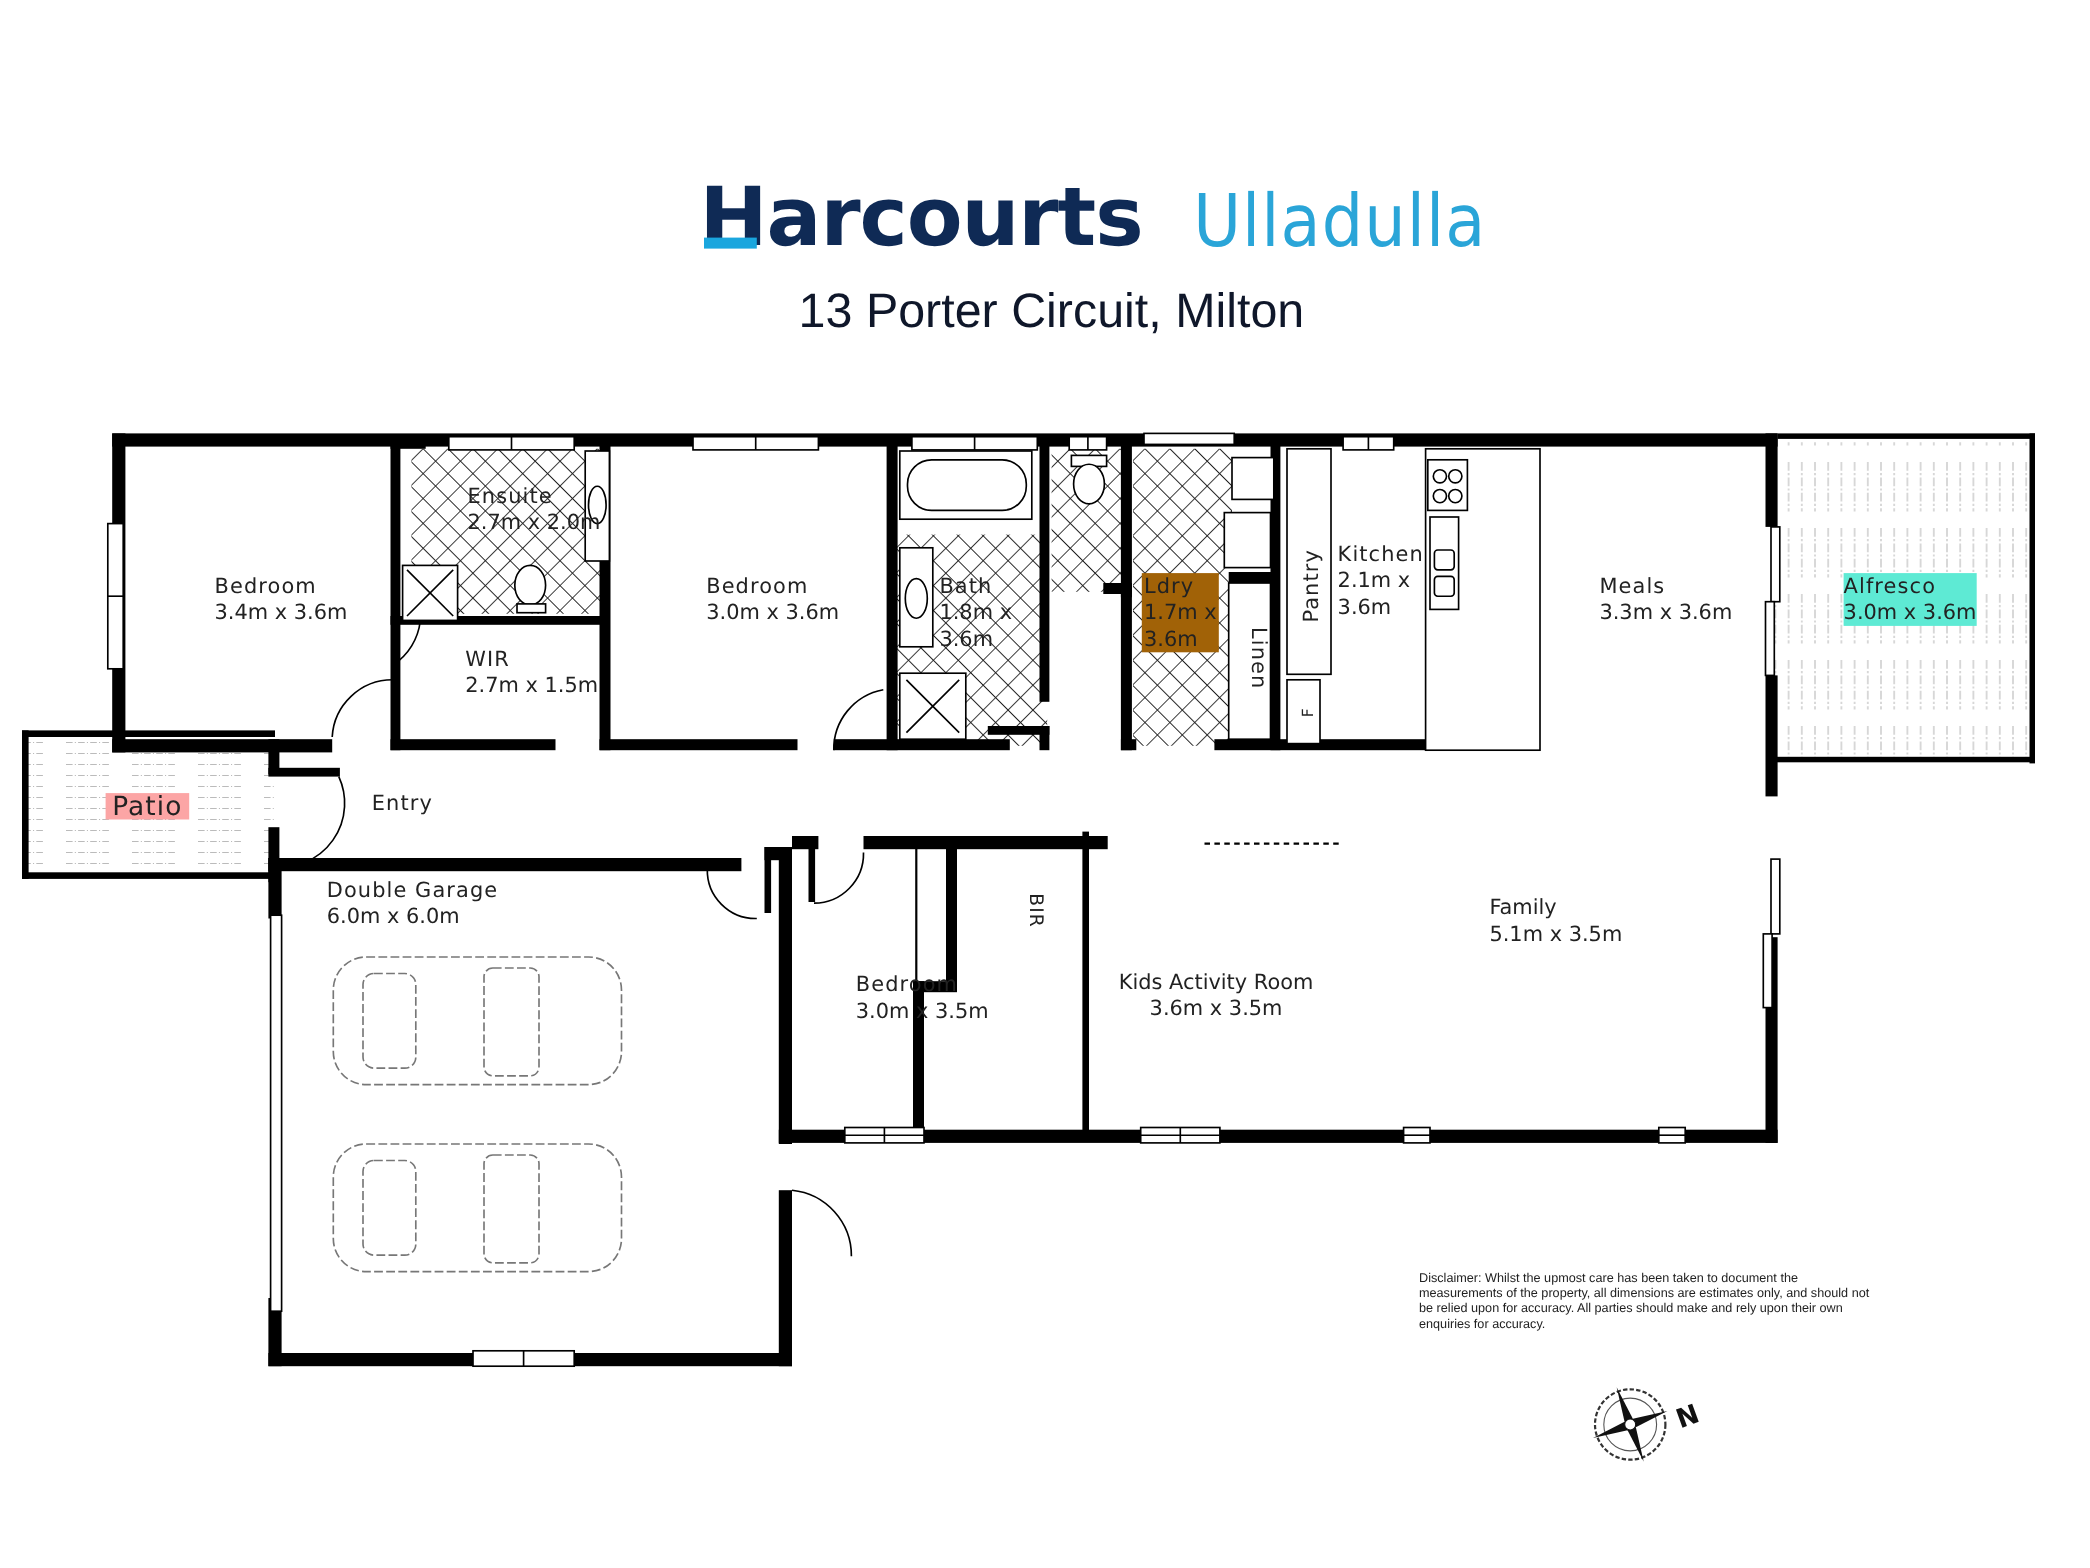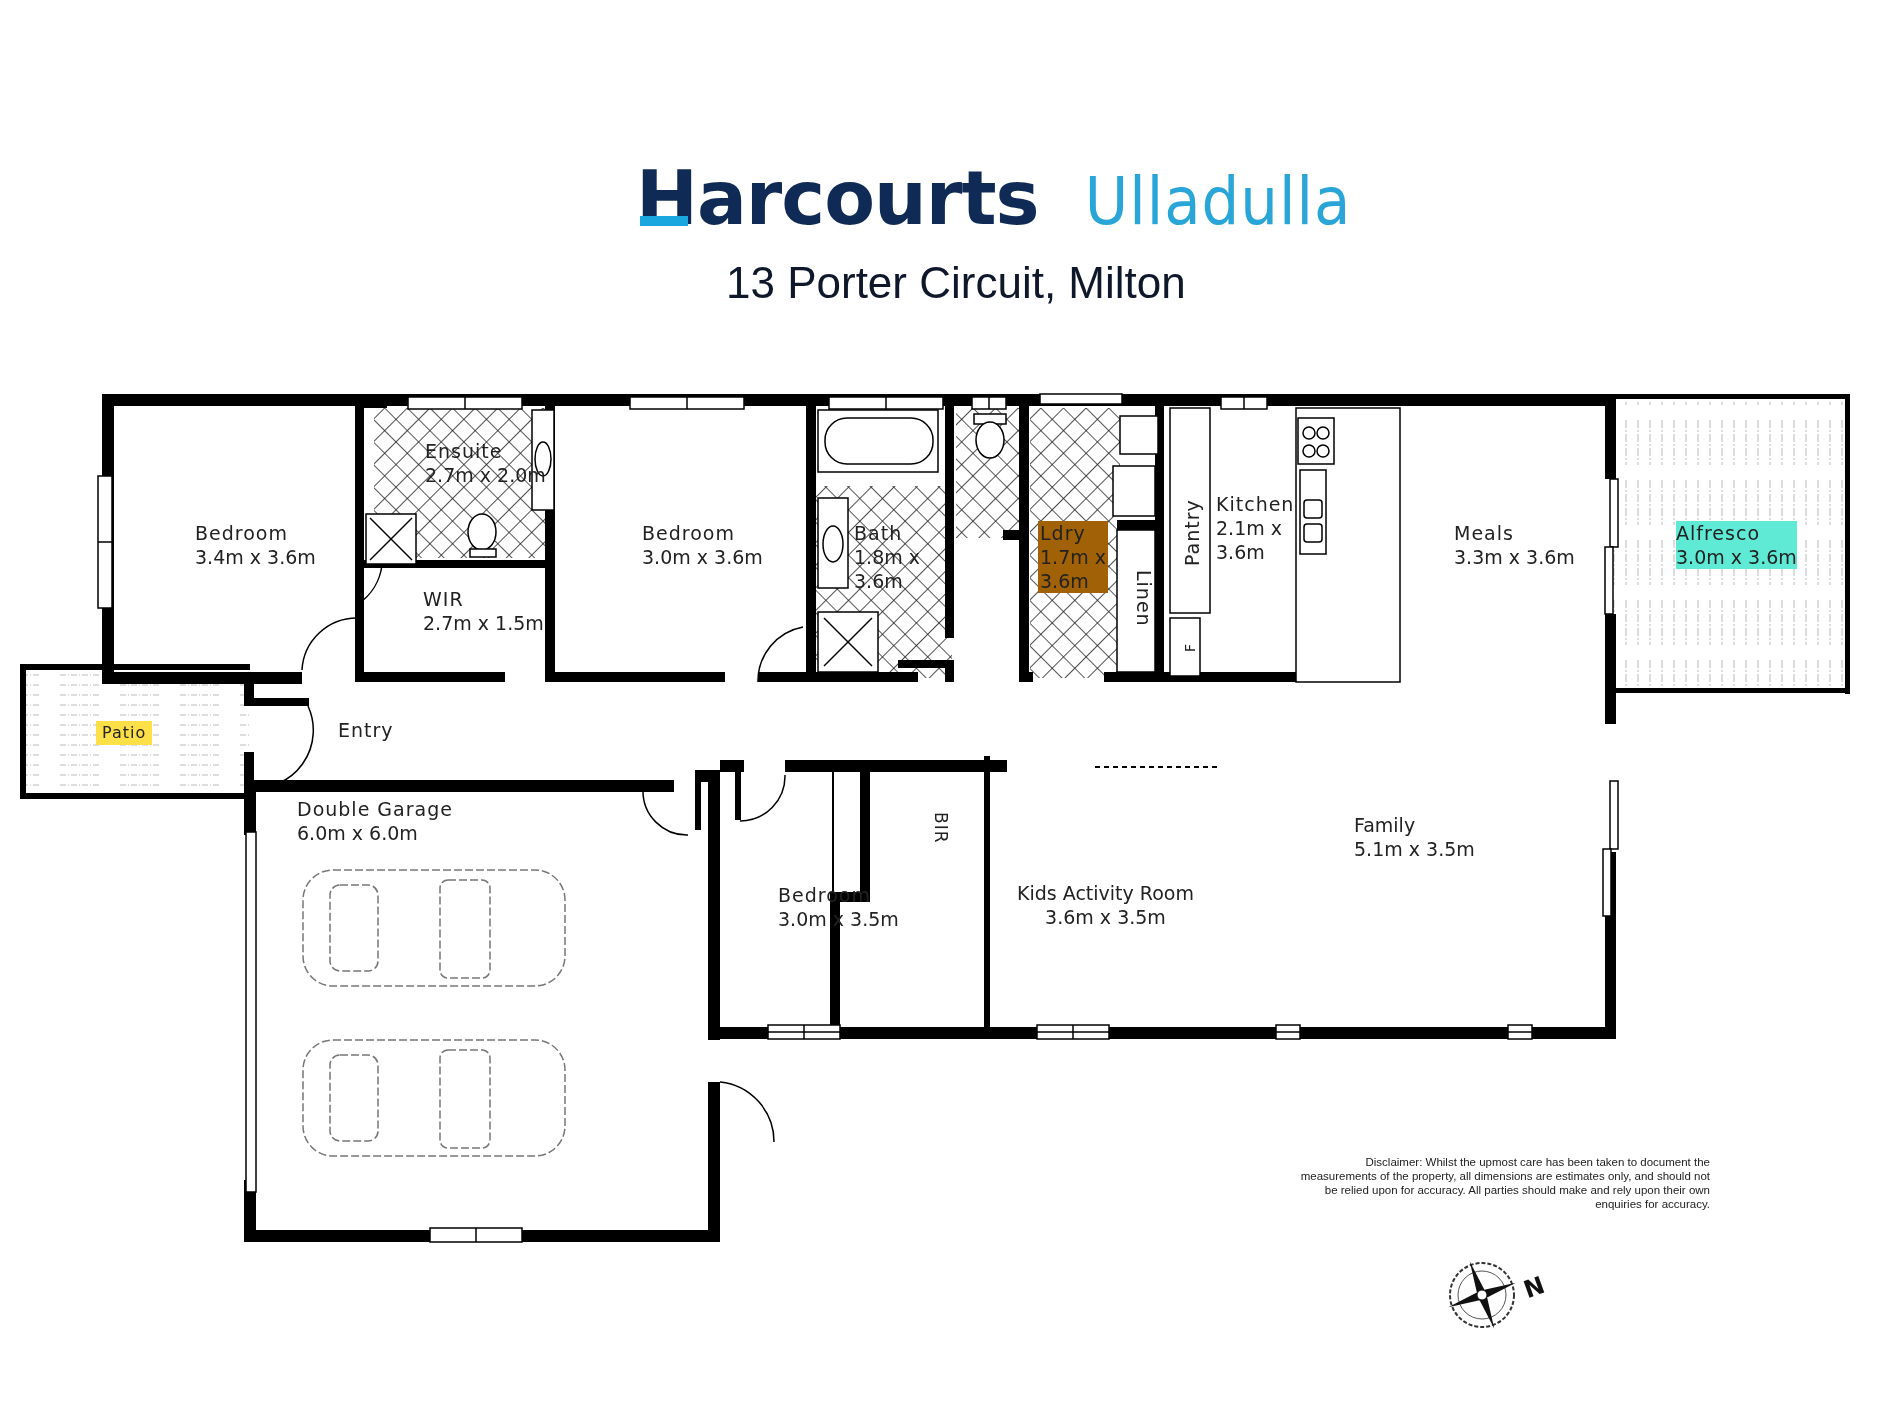--- a/index.html
+++ b/index.html
@@ -6,21 +6,21 @@
   body { width:1900px; height:1425px; position:relative; overflow:hidden; font-family:"DejaVu Sans", sans-serif; }
   .logo { position:absolute; left:636px; top:135px; height:100px; display:flex; align-items:flex-end; }
   .logo-main { font-family:"DejaVu Sans", sans-serif; font-weight:bold; font-size:74px; color:#0f2a55; letter-spacing:-1px; line-height:1; position:relative; }
   .logo-bar { position:absolute; left:4px; top:80px; width:48px; height:10px; background:#1aa6de; }
   .logo-sub { font-family:"DejaVu Sans", sans-serif; font-weight:normal; font-size:66px; color:#2aa5d8; margin-left:46px; line-height:1; letter-spacing:1px; font-stretch:condensed; }
   .address { position:absolute; left:726px; top:258px; font-family:Liberation Sans, sans-serif; font-size:44px; color:#0f172a; }
   svg.plan { position:absolute; left:0; top:0; }
   .rlabel { position:absolute; font-family:"DejaVu Sans", sans-serif; font-size:19px; color:#222; line-height:24px; white-space:nowrap; }
   .rlabel .n { letter-spacing:1px; }
   .rot { transform-origin:left top; }
-  .disclaimer { position:absolute; left:1290px; top:1155px; width:420px; text-align:right; font-family:"Liberation Sans", sans-serif; font-size:11.5px; line-height:14px; color:#222; }
+  .disclaimer { position:absolute; left:1290px; top:1155px; width:420px; text-align:left; font-family:"Liberation Sans", sans-serif; font-size:11.5px; line-height:14px; color:#222; }
   .compass { position:absolute; left:1440px; top:1255px; }
 </style>
 </head>
 <body>
 
 <div class="logo">
   <div class="logo-main">Harcourts</div>
   <div class="logo-sub">Ulladulla</div>
 </div>
 <div class="logo-bar" style="position:absolute;left:640px;top:216px;"></div>
@@ -268,21 +268,21 @@
   <div>3.6m</div>
 </div>
 <div class="rlabel" style="left:1454px;top:521px;">
   <div class="n">Meals</div>
   <div>3.3m x 3.6m</div>
 </div>
 <div class="rlabel" style="left:1676px;top:521px;background:#5eead4;">
   <div class="n">Alfresco</div>
   <div>3.0m x 3.6m</div>
 </div>
-<div class="rlabel" style="left:96px;top:721px;background:#fde047;padding:0 6px;font-size:16px;">
+<div class="rlabel" style="left:96px;top:721px;background:#fca5a5;padding:0 6px;font-size:24px;">
   <div class="n">Patio</div>
 </div>
 <div class="rlabel" style="left:338px;top:718px;">
   <div class="n">Entry</div>
 </div>
 <div class="rlabel" style="left:297px;top:797px;">
   <div class="n">Double Garage</div>
   <div>6.0m x 6.0m</div>
 </div>
 <div class="rlabel" style="left:778px;top:883px;">

